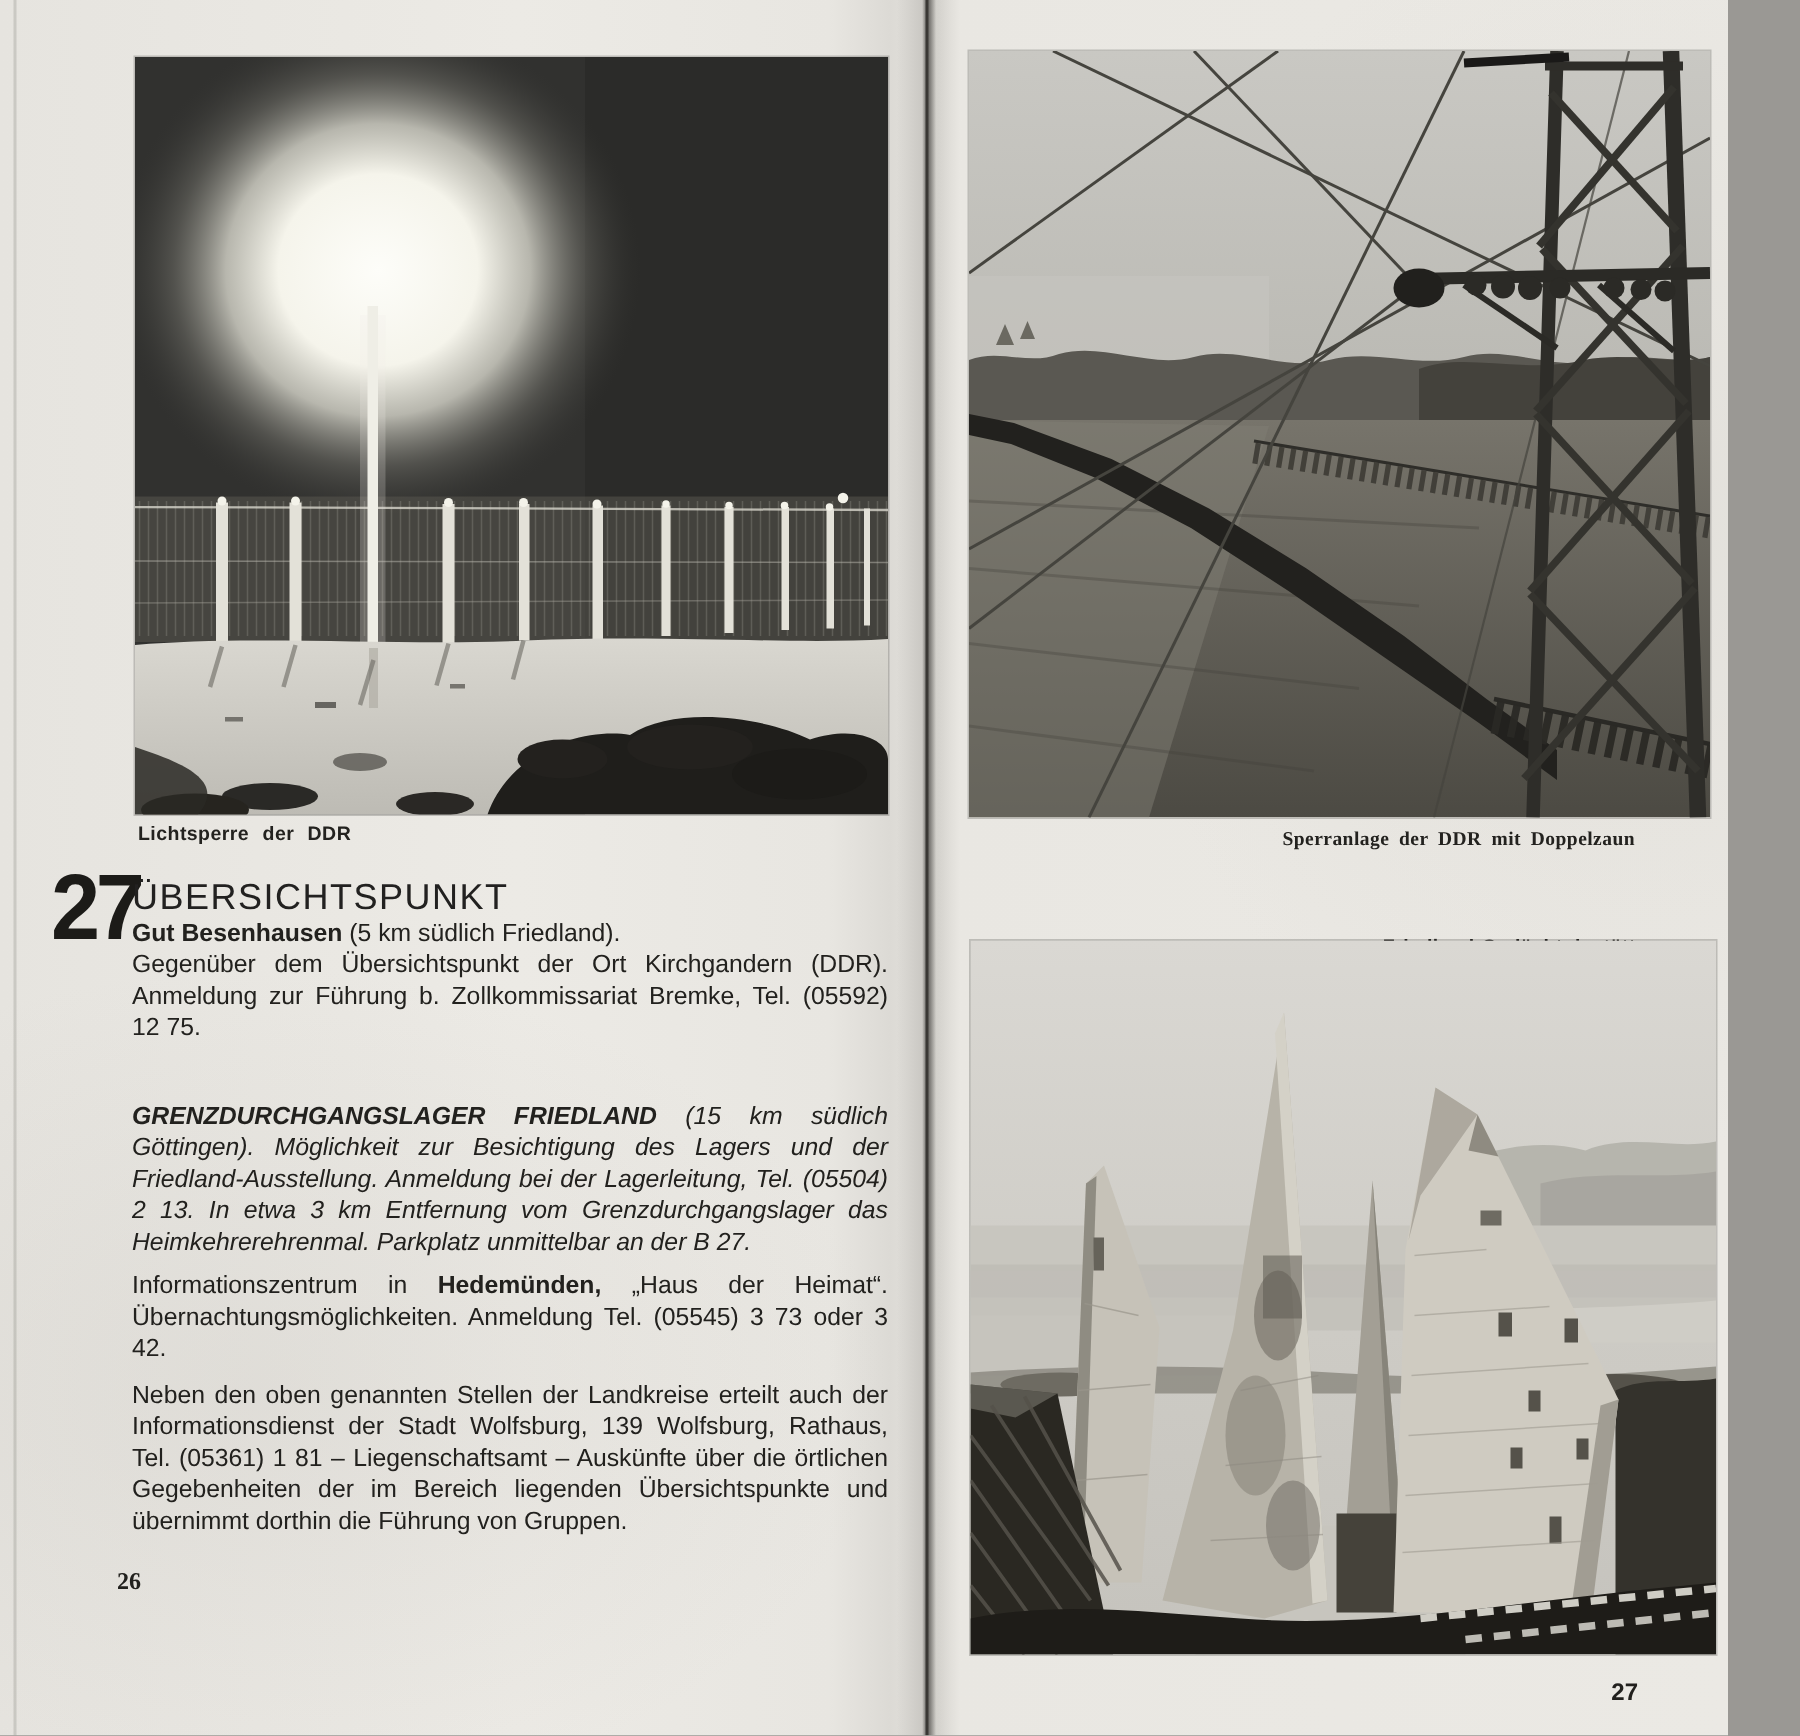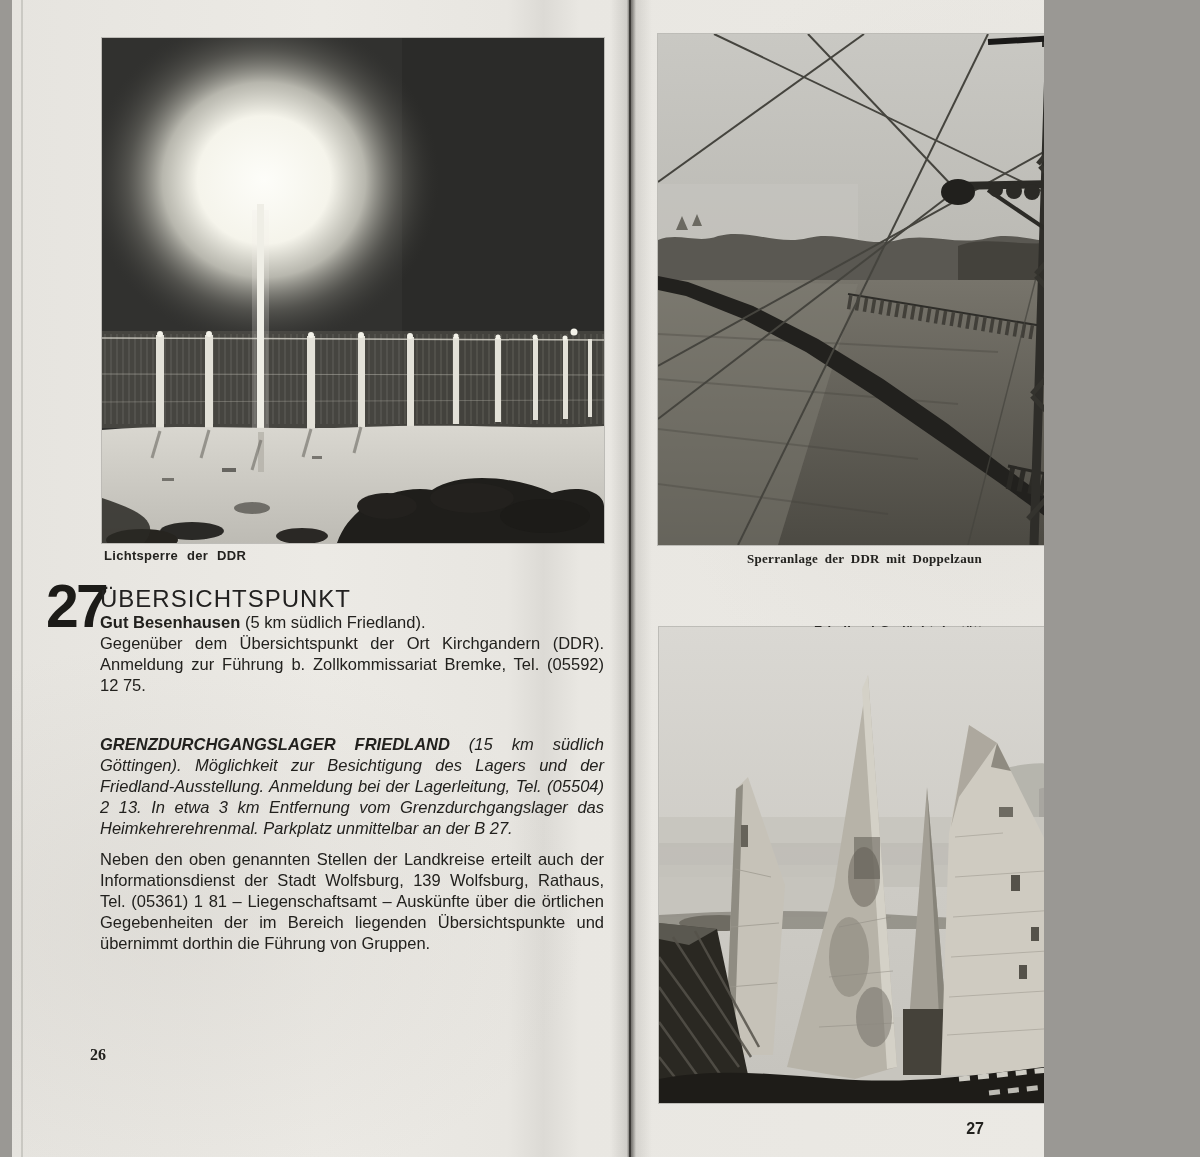--- a/index.html
+++ b/index.html
@@ -1,22 +1,22 @@
 <!DOCTYPE html>
 <html><head>
 <meta charset="utf-8">
 <style>
   html,body{margin:0;padding:0;background:#9a9894;}
   .sheet{
-    position:relative;width:1032px;height:1157px;overflow:hidden;
+    position:relative;width:1152px;height:1157px;overflow:hidden;
     background:
       radial-gradient(ellipse 600px 400px at 15% 80%, rgba(205,202,196,.35), rgba(0,0,0,0) 70%),
       radial-gradient(ellipse 500px 600px at 95% 30%, rgba(208,205,199,.30), rgba(0,0,0,0) 70%),
       linear-gradient(90deg,#e6e4df 0%,#eceae5 30%,#e8e6e1 48%,#dcdad5 51.5%,#e9e7e2 55%,#ebe9e4 100%);
-    font-family:"Liberation Sans", sans-serif;color:#1e1d1a;margin-left:12px;
+    font-family:"Liberation Sans", sans-serif;color:#1e1d1a;
   }
   .scan-edge{position:absolute;top:0;left:9px;width:2px;height:100%;background:rgba(120,118,112,.25);}
   .gutter{position:absolute;top:0;left:598px;width:42px;height:100%;
     background:linear-gradient(90deg,rgba(0,0,0,0) 0%,rgba(90,88,84,.18) 40%,rgba(40,38,35,.65) 47%,rgba(40,38,35,.55) 52%,rgba(120,118,112,.18) 62%,rgba(0,0,0,0) 100%);}
   .gutter-line{position:absolute;top:0;left:617px;width:2px;height:100%;background:rgba(35,34,31,.7);}
   .photo{position:absolute;box-shadow:0 0 0 1px rgba(60,58,54,.25);}
   .photo svg{display:block;}
   .caption{font-size:13px;font-weight:700;letter-spacing:.3px;color:#23221f;}
   .caption.left{position:absolute;left:92px;top:548px;word-spacing:5px;}
   .caption.r1{position:absolute;right:62px;top:551px;word-spacing:3px;font-family:Liberation Serif, serif;}
@@ -122,20 +122,21 @@
   </div>
   <div class="caption left">Lichtsperre der DDR</div>
 
   <div class="secnum">27</div>
   <div class="sectitle">ÜBERSICHTSPUNKT</div>
 
   <div class="textcol">
     <div class="introline"><span class="lead">Gut Besenhausen</span><span> (5 km südlich Friedland).</span></div>
     <p>Gegenüber dem Übersichtspunkt der Ort Kirchgandern (DDR). Anmeldung zur Führung b. Zollkommissariat Bremke, Tel. (05592) 12 75.</p>
     <p class="gap-l"><span class="lead">GRENZDURCHGANGSLAGER FRIEDLAND</span><span> (15 km südlich Göttingen). Möglichkeit zur Besichtigung des Lagers und der Friedland-Ausstellung. Anmeldung bei der Lagerleitung, Tel. (05504) 2 13. In etwa 3 km Entfernung vom Grenzdurchgangslager das Heimkehrerehrenmal. Parkplatz unmittelbar an der B 27.</span></p>
+    <p class="gap-m"><span>Informationszentrum in </span><span class="lead">Hedemünden,</span><span> „Haus der Heimat“. Übernachtungsmöglichkeiten. Anmeldung Tel. (05545) 3 73 oder 3 42.</span></p>
     <p class="gap-n">Neben den oben genannten Stellen der Landkreise erteilt auch der Informationsdienst der Stadt Wolfsburg, 139 Wolfsburg, Rathaus, Tel. (05361) 1 81 – Liegenschaftsamt – Auskünfte über die örtlichen Gegebenheiten der im Bereich liegenden Übersichtspunkte und übernimmt dorthin die Führung von Gruppen.</p>
   </div>
   <div class="pagenum left">26</div>
 
   <div class="photo" style="left:646px;top:34px;width:494px;height:511px;">
     <svg width="494" height="511" viewBox="0 0 494 511">
       <defs>
         <linearGradient id="sky2" x1="0" y1="0" x2="0" y2="1">
           <stop offset="0%" stop-color="#c9c8c3"></stop>
             <stop offset="100%" stop-color="#b9b8b2"></stop>

